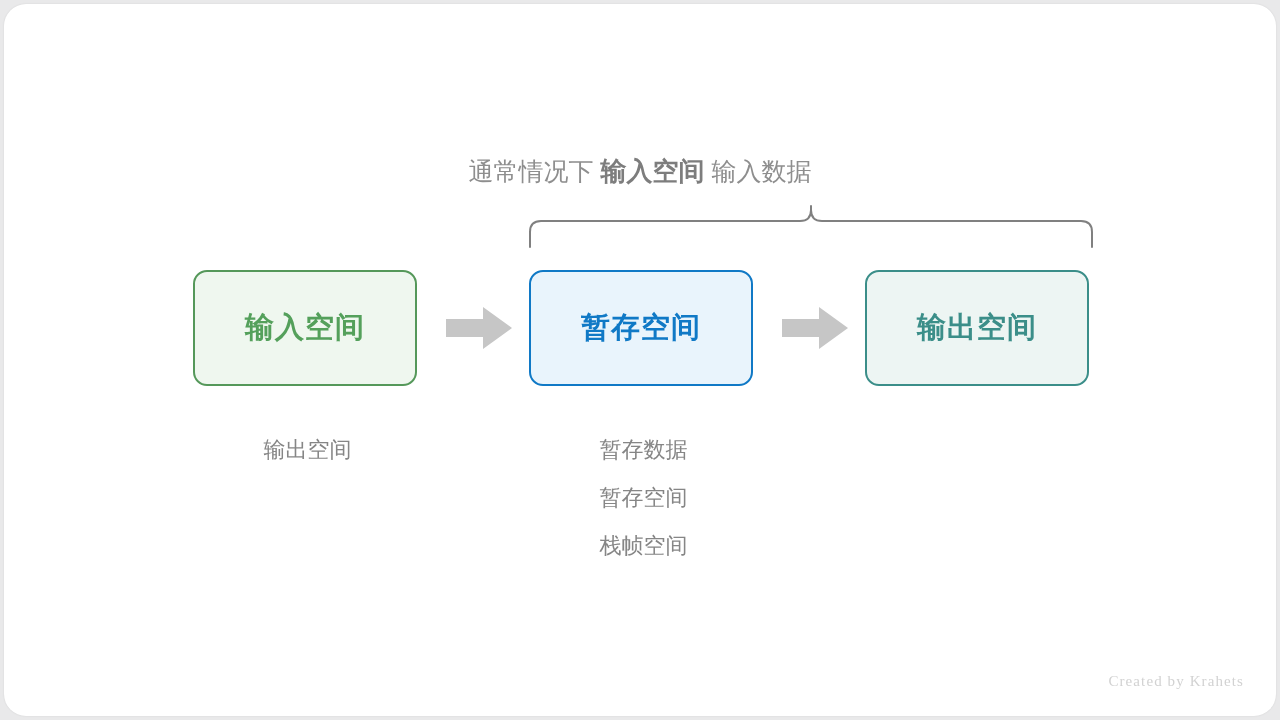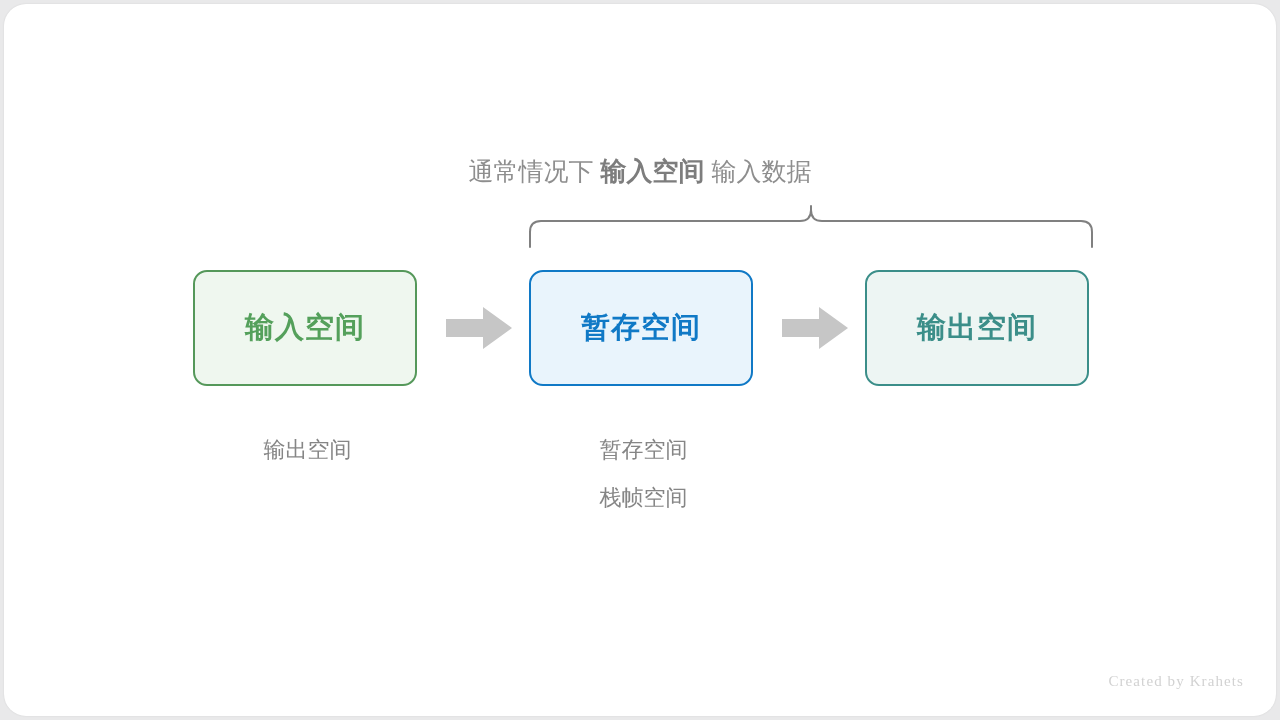--- a/index.html
+++ b/index.html
@@ -152,20 +152,21 @@
 
   <svg class="arrow" id="arrow-2" viewBox="0 0 66 42" xmlns="http://www.w3.org/2000/svg">
     <polygon points="0,12 37,12 37,0 66,21 37,42 37,30 0,30" fill="#c6c6c6"></polygon>
   </svg>
 
   <div class="captions" id="caps-input">
     <div class="cap-line">输出空间</div>
   </div>
 
   <div class="captions" id="caps-buffer">
+    <div class="cap-line">暂存数据</div>
     <div class="cap-line">暂存空间</div>
     <div class="cap-line">栈帧空间</div>
   </div>
 
 
   <div id="footer">Created by Krahets</div>
 
 </div>
 
 </body></html>

